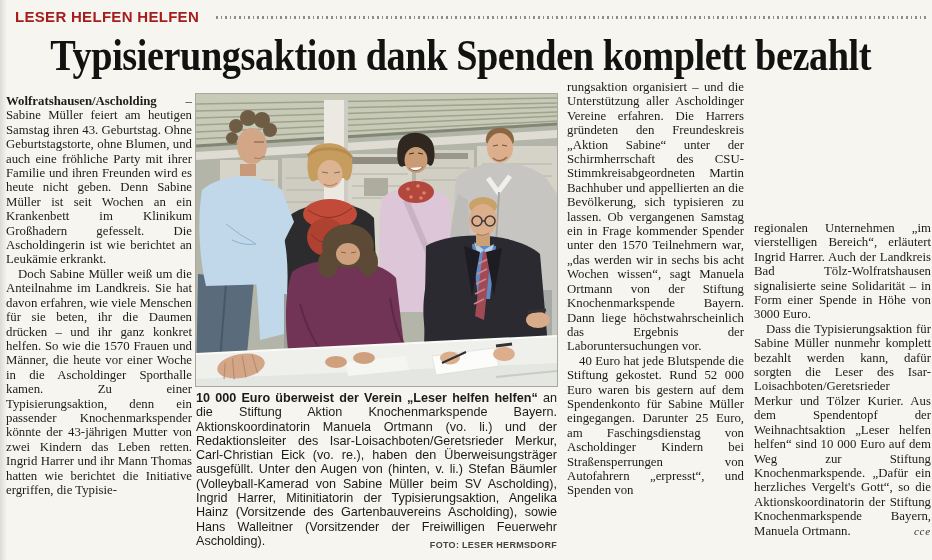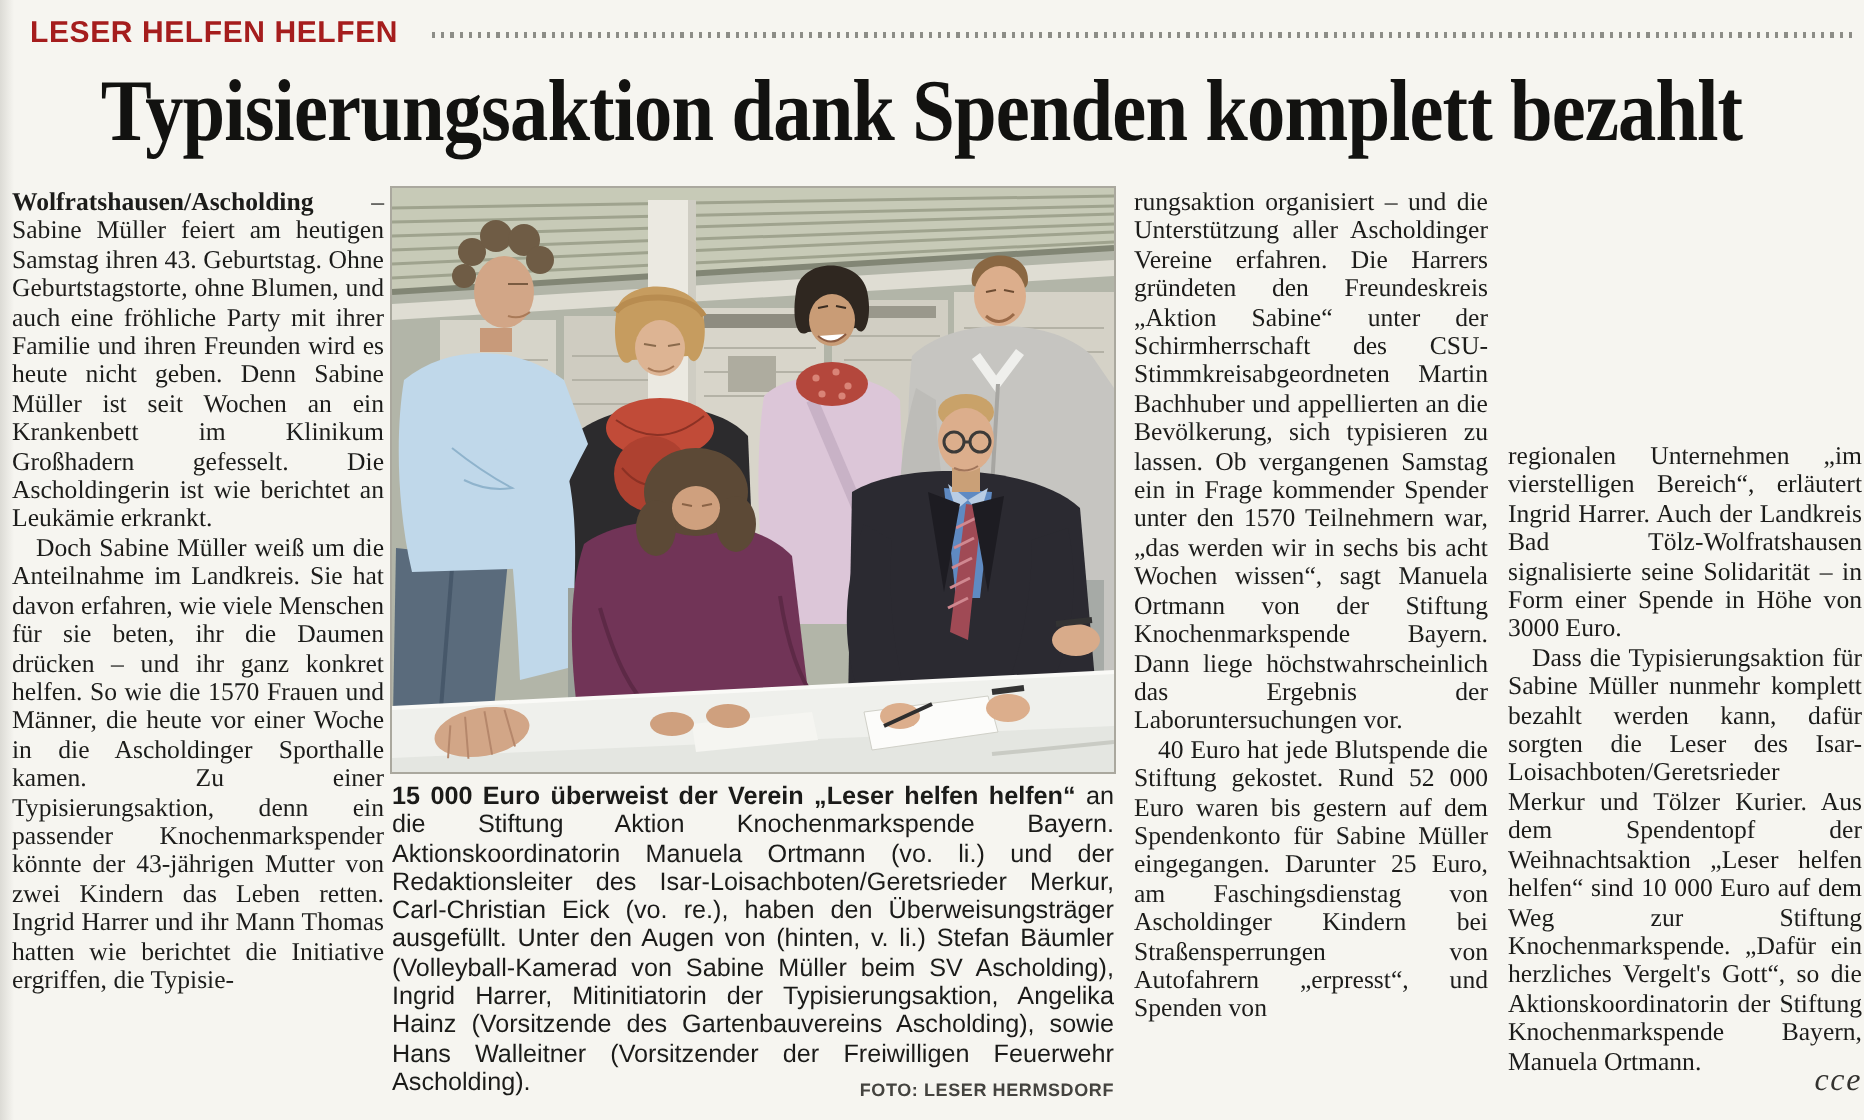--- a/index.html
+++ b/index.html
@@ -33,26 +33,26 @@
     transform:scaleX(.87); transform-origin:50% 0;
   }
   
   .col{
     position:absolute; text-align:justify;
     font-size:12.8px; line-height:14.4px;
   }
   .col p{margin:0;}
   .col p + p{text-indent:12px;}
   .col-left{left:6px;  top:94px;  width:186px;}
-  .col-mid {left:567px; top:94px;  width:177px;}
+  .col-mid {left:567px; top:80px;  width:177px;}
   .col-right{left:754px; top:221px; width:177px;}
   .dateline{font-weight:bold;}
   .author-tag{
     float:right; font-family:"Liberation Serif", serif;
-    font-size:16px; letter-spacing:.8px; color:#33322f; margin-top:10px;font-style:italic;
+    font-size:11px; letter-spacing:.8px; color:#33322f; margin-top:0;font-style:italic;
   }
   
   .photo-frame{
     position:absolute; left:196px; top:94px; width:361px; height:292px;
     outline:1px solid #aaa89e; background:#b2b5a8;
   }
   .photo-frame svg{display:block;}
   
   .caption{
     position:absolute; left:196px; top:391px; width:361px;
@@ -259,21 +259,21 @@
         <ellipse cx="308" cy="260" rx="11" ry="7" fill="#dcae8c"></ellipse>
         <line x1="300" y1="252" x2="316" y2="250" stroke="#333333" stroke-width="3"></line>
         <ellipse cx="342" cy="226" rx="12" ry="8" fill="#d8ab8a"></ellipse>
         <line x1="332" y1="218" x2="350" y2="216" stroke="#333333" stroke-width="3"></line>
       </g>
     </svg>
   </div>
 
   <div class="caption">
     <p style="margin:0;">
-      <span class="lead">15 000 Euro überweist der Verein „Leser helfen helfen“</span>
+      <span class="lead">10 000 Euro überweist der Verein „Leser helfen helfen“</span>
       <span>an die Stiftung Aktion Knochenmarkspende Bayern. Aktionskoordinatorin Manuela Ortmann (vo. li.) und der Redaktionsleiter des Isar-Loisachboten/Geretsrieder Merkur, Carl-Christian Eick (vo. re.), haben den Überweisungsträger ausgefüllt. Unter den Augen von (hinten, v. li.) Stefan Bäumler (Volleyball-Kamerad von Sabine Müller beim SV Ascholding), Ingrid Harrer, Mitinitiatorin der Typisierungsaktion, Angelika Hainz (Vorsitzende des Gartenbauvereins Ascholding), sowie Hans Walleitner (Vorsitzender der Freiwilligen Feuerwehr Ascholding).</span>
       <span class="credit">FOTO: LESER HERMSDORF</span>
     </p>
   </div>
 
   <div class="col col-mid">
     <p>rungsaktion organisiert – und die Unterstützung aller Ascholdinger Vereine erfahren. Die Harrers gründeten den Freundeskreis „Aktion Sabine“ unter der Schirmherrschaft des CSU-Stimmkreisabgeordneten Martin Bachhuber und appellierten an die Bevölkerung, sich typisieren zu lassen. Ob vergangenen Samstag ein in Frage kommender Spender unter den 1570 Teilnehmern war, „das werden wir in sechs bis acht Wochen wissen“, sagt Manuela Ortmann von der Stiftung Knochenmarkspende Bayern. Dann liege höchstwahrscheinlich das Ergebnis der Laboruntersuchungen vor.</p>
     <p>40 Euro hat jede Blutspende die Stiftung gekostet. Rund 52 000 Euro waren bis gestern auf dem Spendenkonto für Sabine Müller eingegangen. Darunter 25 Euro, am Faschingsdienstag von Ascholdinger Kindern bei Straßensperrungen von Autofahrern „erpresst“, und Spenden von</p>
   </div>
 

